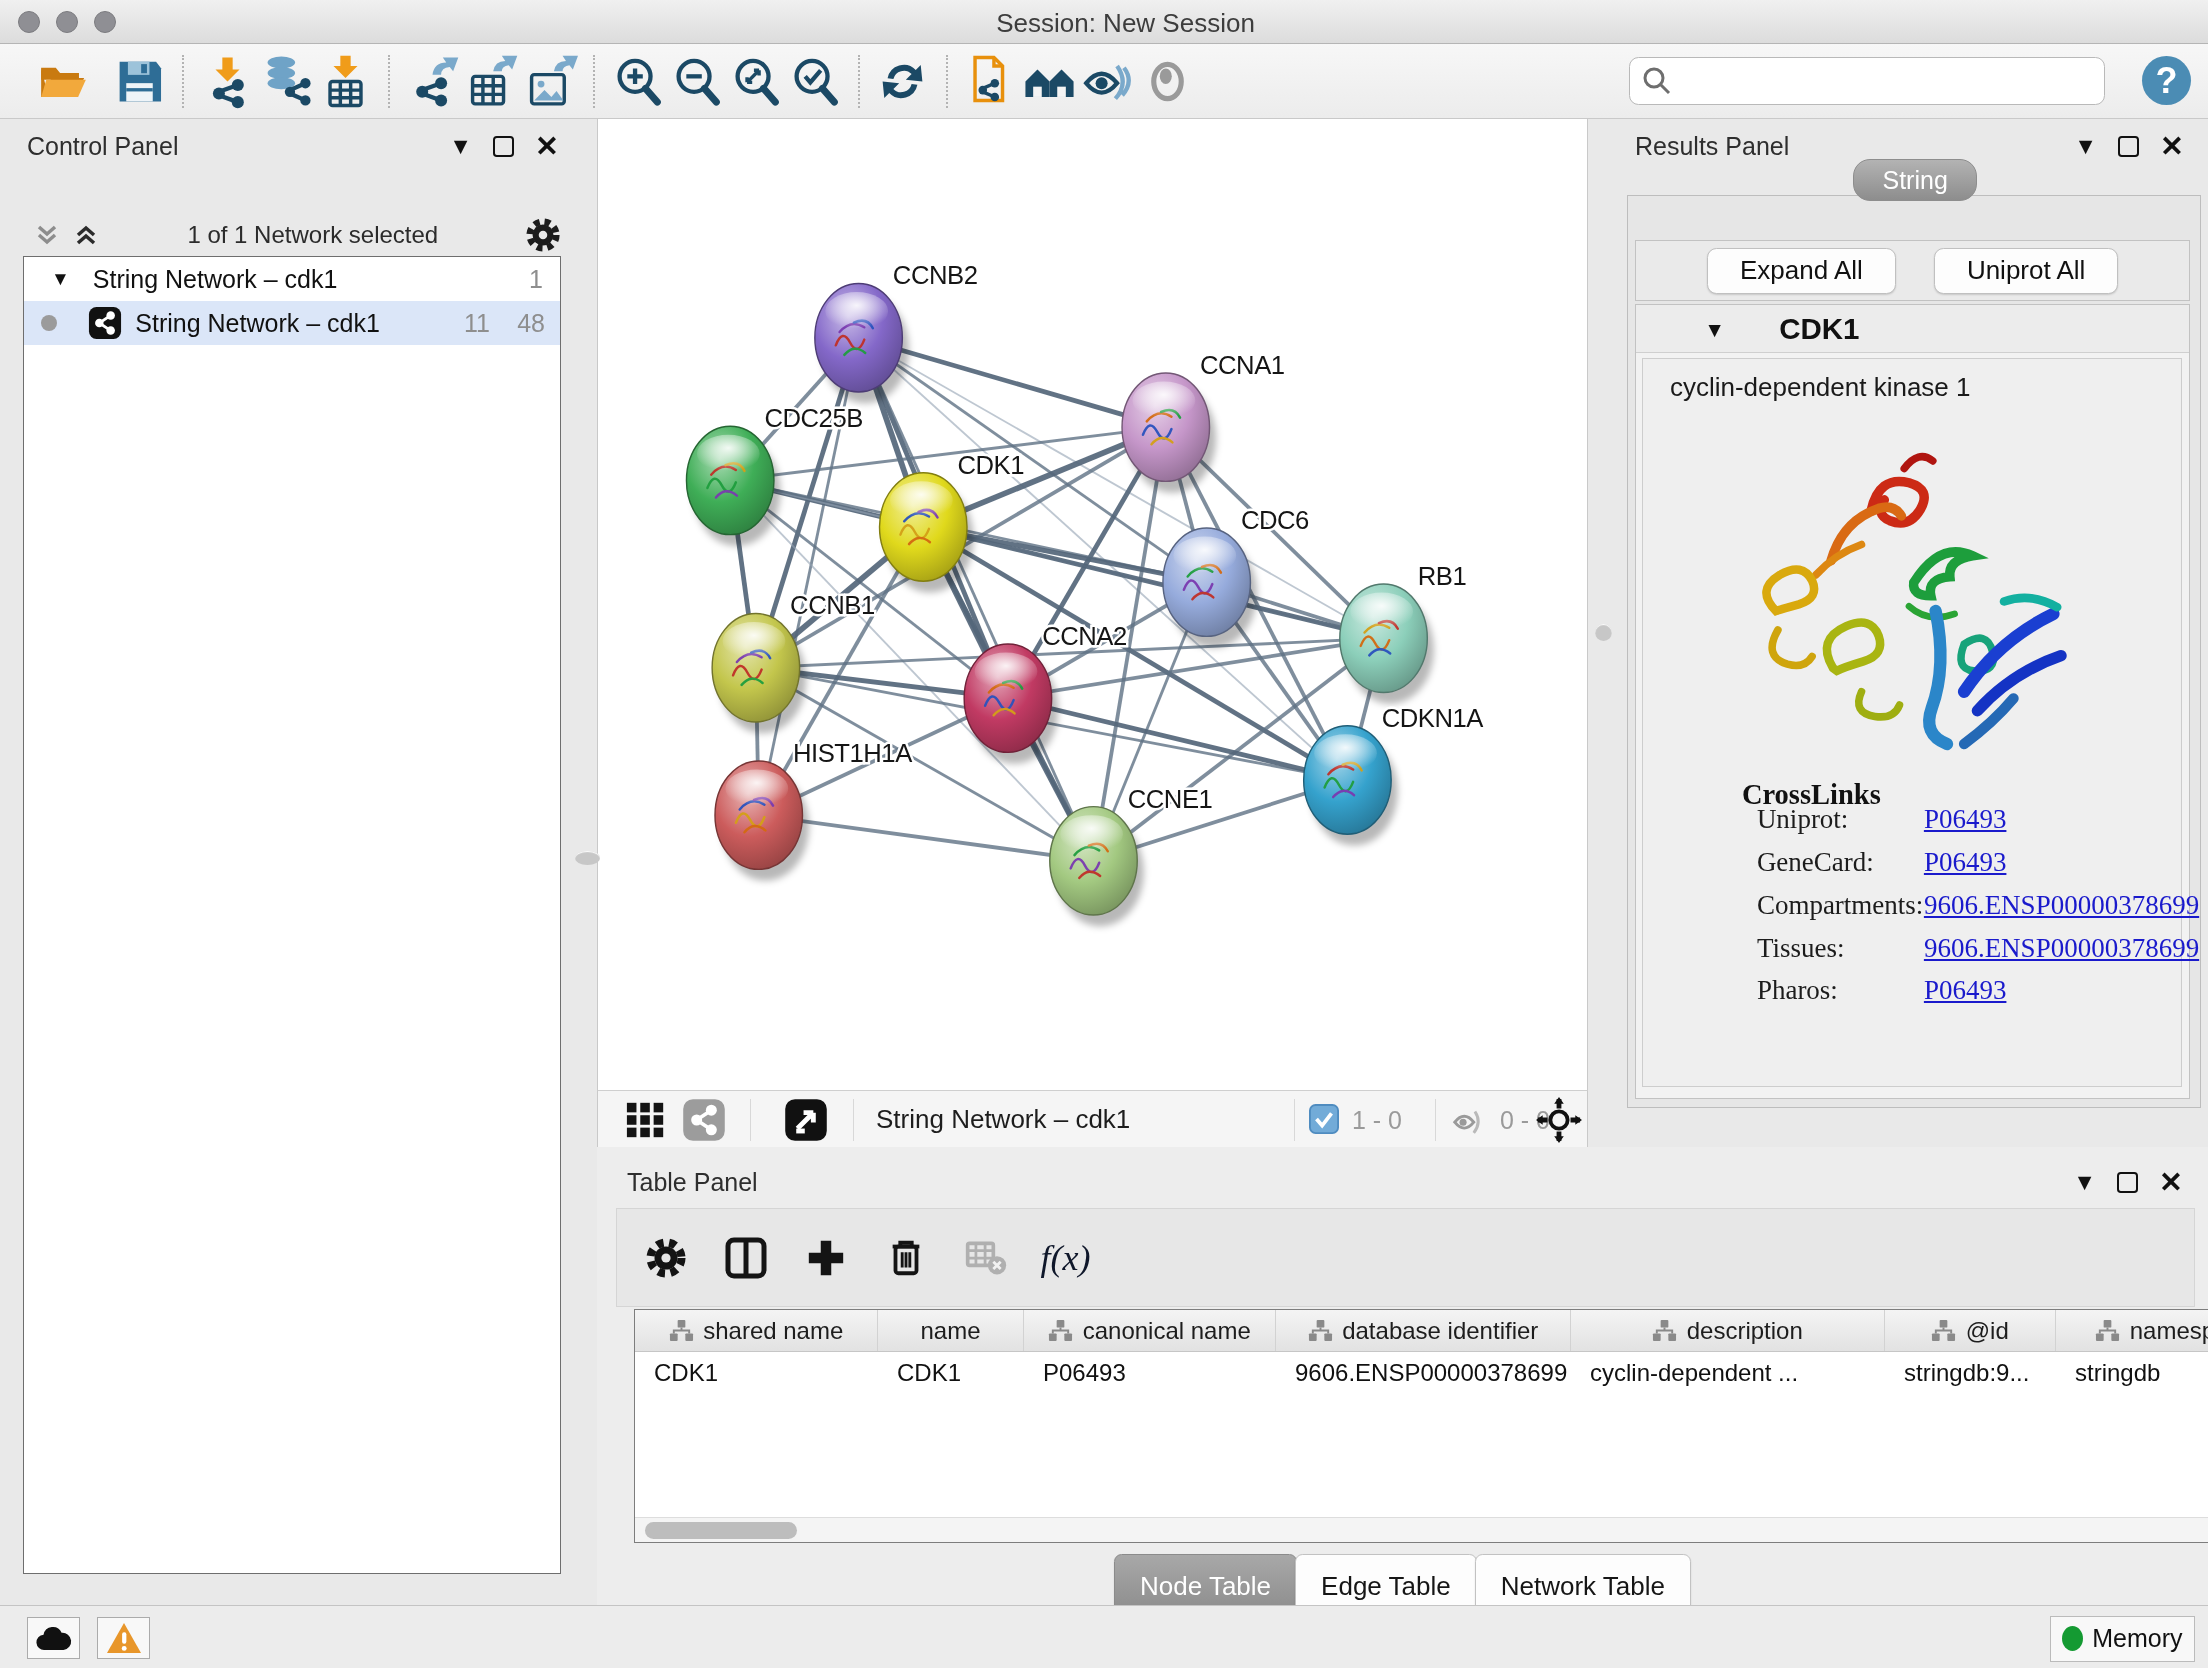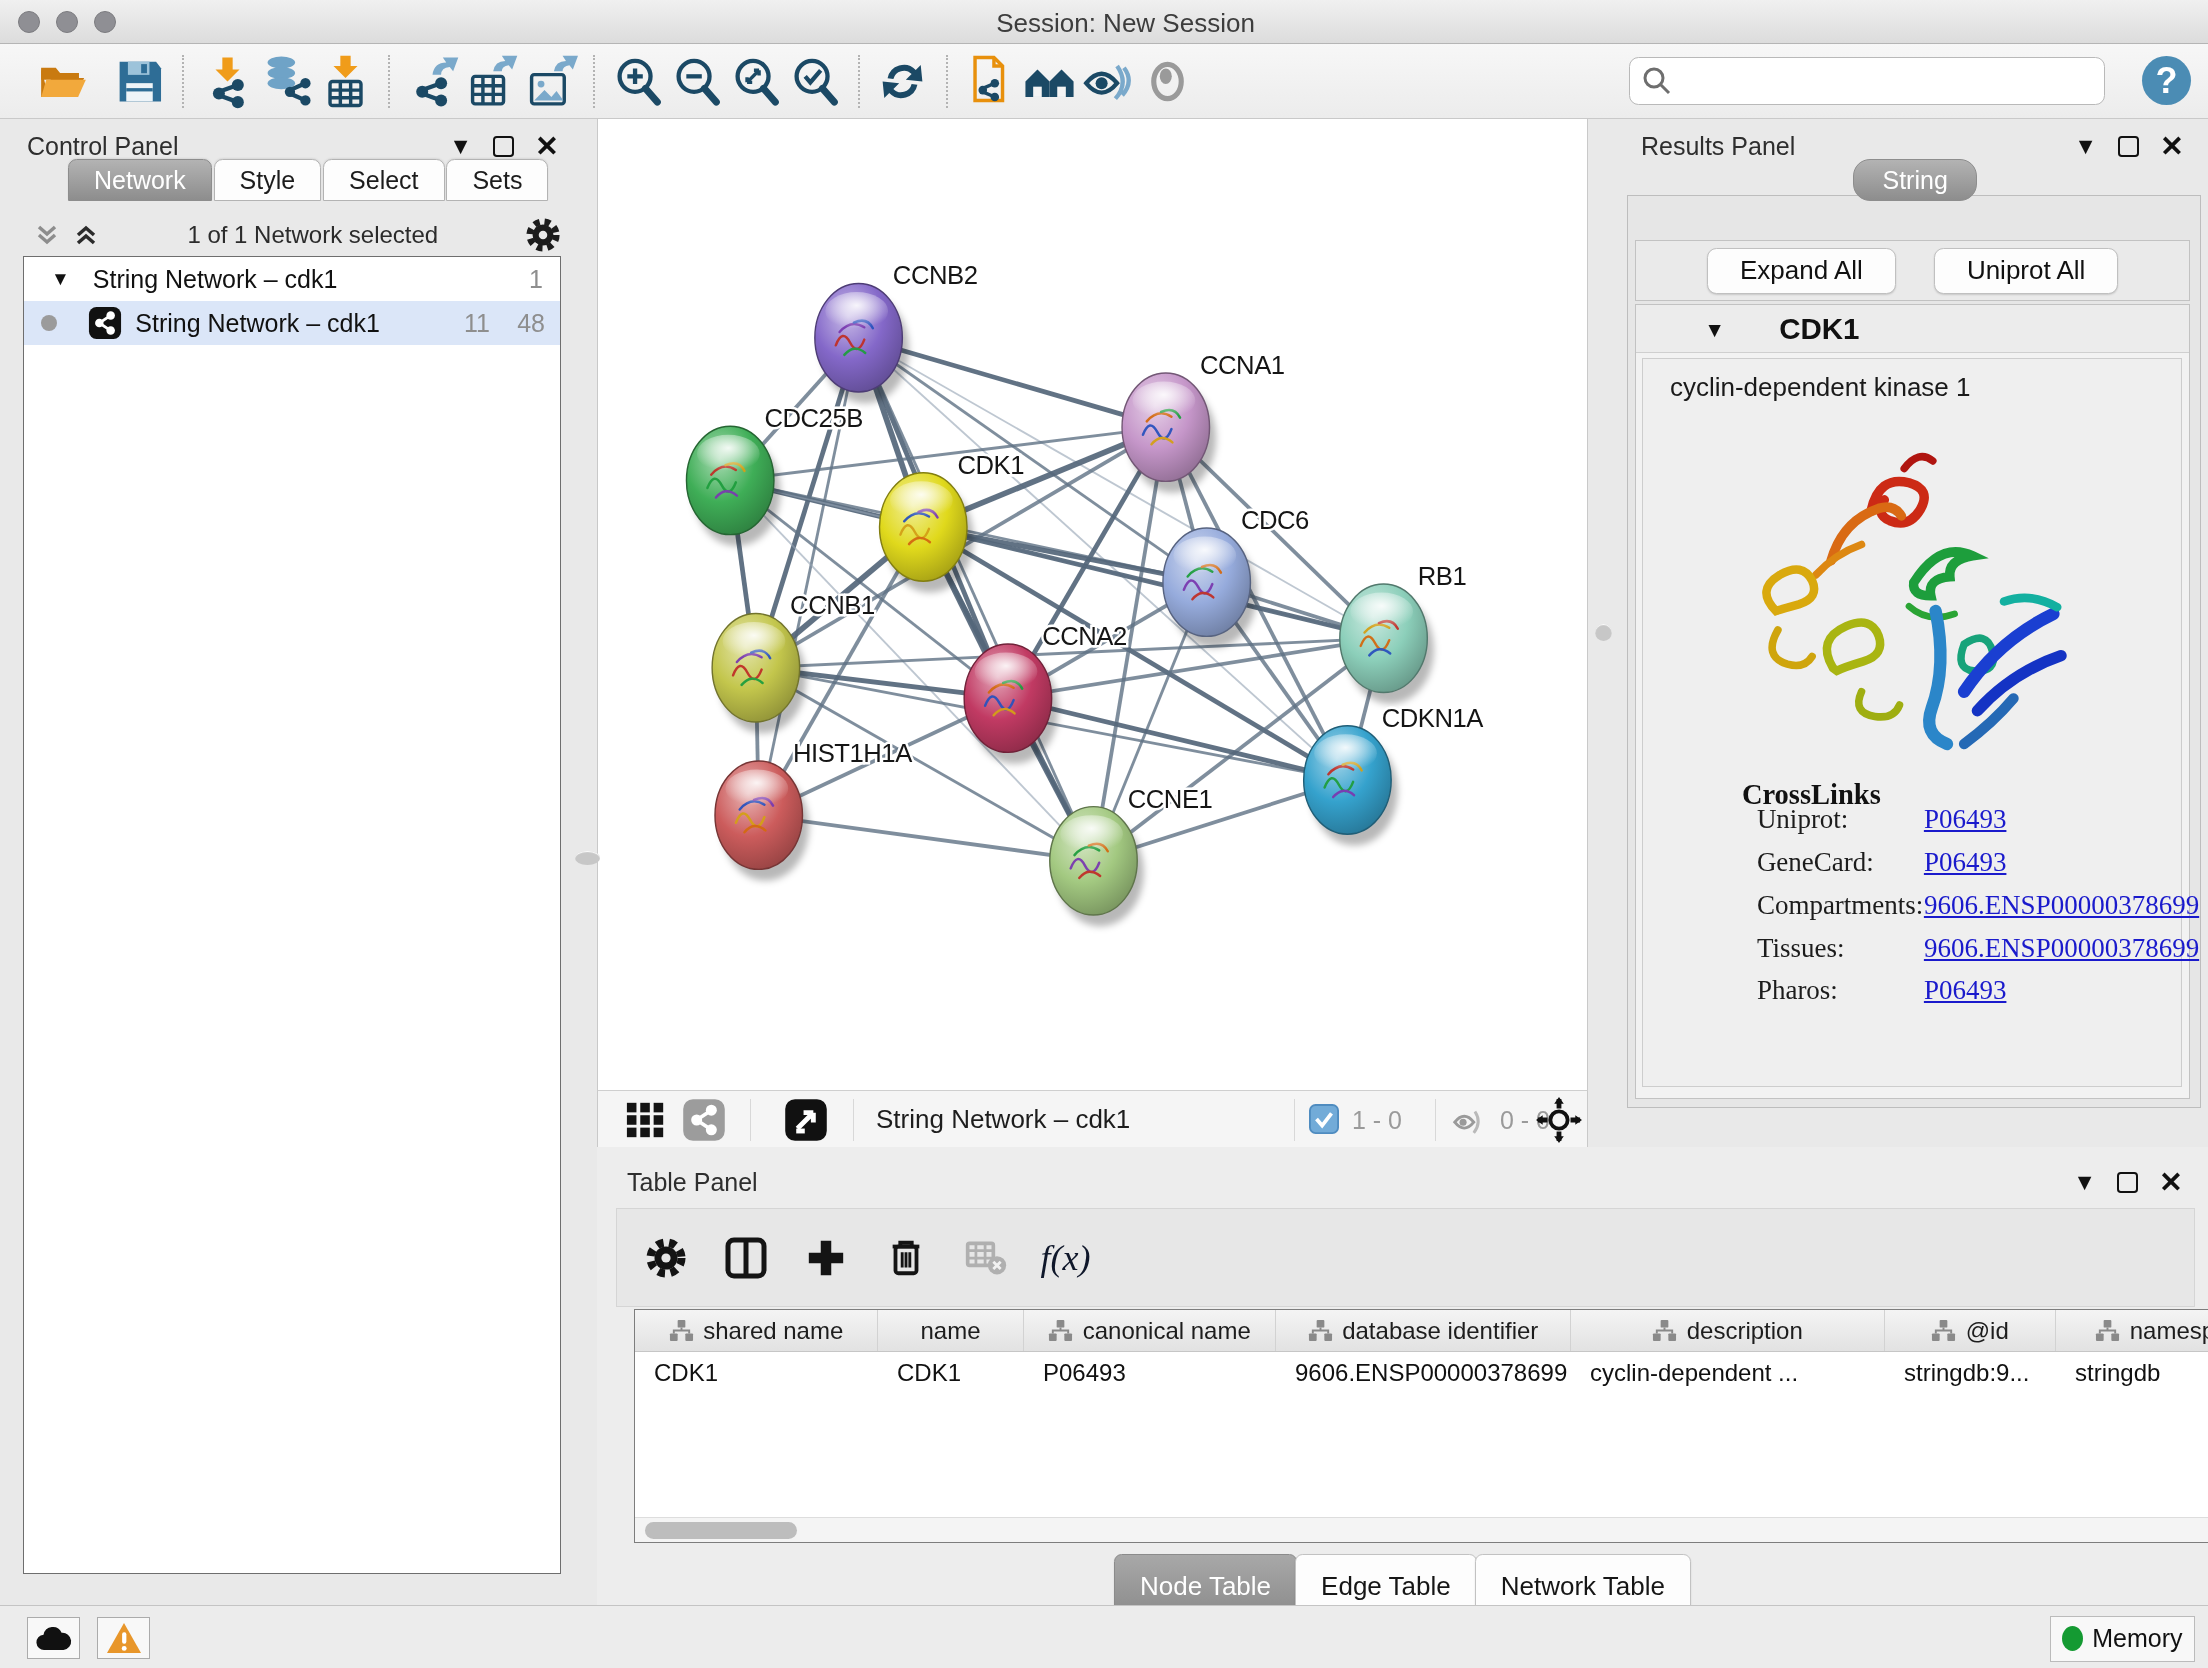--- a/index.html
+++ b/index.html
@@ -57,21 +57,21 @@
     background:#fff; border-left:1px solid #c9c9c9; border-right:1px solid #c9c9c9; }
   .net-footer { position:absolute; left:597px; top:1090px; width:991px; height:57px;
     background:#f5f5f5; border-top:1px solid #cfcfcf; border-left:1px solid #c9c9c9; border-right:1px solid #c9c9c9; }
   .nf-sep { position:absolute; top:7.6px; width:0; height:42px; border-left:1.9px solid #d8d8d8; }
   .nf-title { position:absolute; left:278px; top:13.3px; font-size:26px; color:#1d1d1d; }
   .nf-count { position:absolute; top:15px; font-size:25px; color:#9a9a9a; }
   .gutter-handle { position:absolute; background:#c7c7c7; border-radius:50%; box-shadow:inset 0 1px 1px #fff; }
 
   
   .results-panel { position:absolute; left:1619px; top:119px; width:590px; height:1028px; background:#e9e9e9; }
-  .rp-head { position:absolute; left:22px; top:13.3px; }
+  .rp-head { position:absolute; left:16px; top:13.3px; }
   .rp-ctrl { position:absolute; right:25px; top:13.3px; }
   .rp-tab { position:absolute; left:234px; top:40px; z-index:3; height:42px; padding:0 28.5px;
     background:linear-gradient(#b3b3b3,#8d8d8d); color:#fff; font-size:25px;
     border:1px solid #8d8d8d; border-radius:17px; display:flex; align-items:center; }
   .rp-outer { position:absolute; left:7.6px; top:76px; width:574px; height:913px;
     background:#e6e6e6; border:1.9px solid #bdbdbd; }
   .rp-btnbox { position:absolute; left:7.6px; top:44px; width:555px; height:61px;
     background:#eaeaea; border:1.9px solid #c2c2c2; display:flex; align-items:center; justify-content:center; gap:38px; }
   .rp-btn { height:46px; padding:0 32px; background:#fdfdfd; border:1.9px solid #c0c0c0; border-radius:9.5px;
     font-size:26px; color:#111; display:flex; align-items:center; box-shadow:0 1px 1.9px rgba(0,0,0,.15); }
@@ -306,26 +306,20 @@
     </div>
     <div class="help-btn">?</div>
   </div>
 
   <div class="control-panel">
     <div class="cp-head panel-head">Control Panel</div>
     <div class="cp-ctrl panel-ctrl">
       <span class="pc-btn">▼</span>
       <span class="pc-box"></span>
       <span class="pc-btn" style="font-size:28.5px;font-weight:bold">✕</span>
-    </div>
-    <div class="tabs-row">
-      <div class="tab sel">Network</div>
-      <div class="tab">Style</div>
-      <div class="tab">Select</div>
-      <div class="tab">Sets</div>
     </div>
     <div class="cp-status">
       <svg width="32" height="32" viewBox="0 0 32 32" style="margin-left:21px">
         <path d="M8 8 l8 7 8 -7 M8 16 l8 7 8 -7" stroke="#8d8d8d" stroke-width="3.5" fill="none"></path>
       </svg>
       <svg width="32" height="32" viewBox="0 0 32 32" style="margin-left:7.6px">
         <path d="M8 24 l8 -7 8 7 M8 16 l8 -7 8 7" stroke="#2b2b2b" stroke-width="3.5" fill="none"></path>
       </svg>
       <span style="flex:1;text-align:center">1 of 1 Network selected</span>
       <svg width="38" height="38" viewBox="0 0 40 40" style="margin-right:19px">

